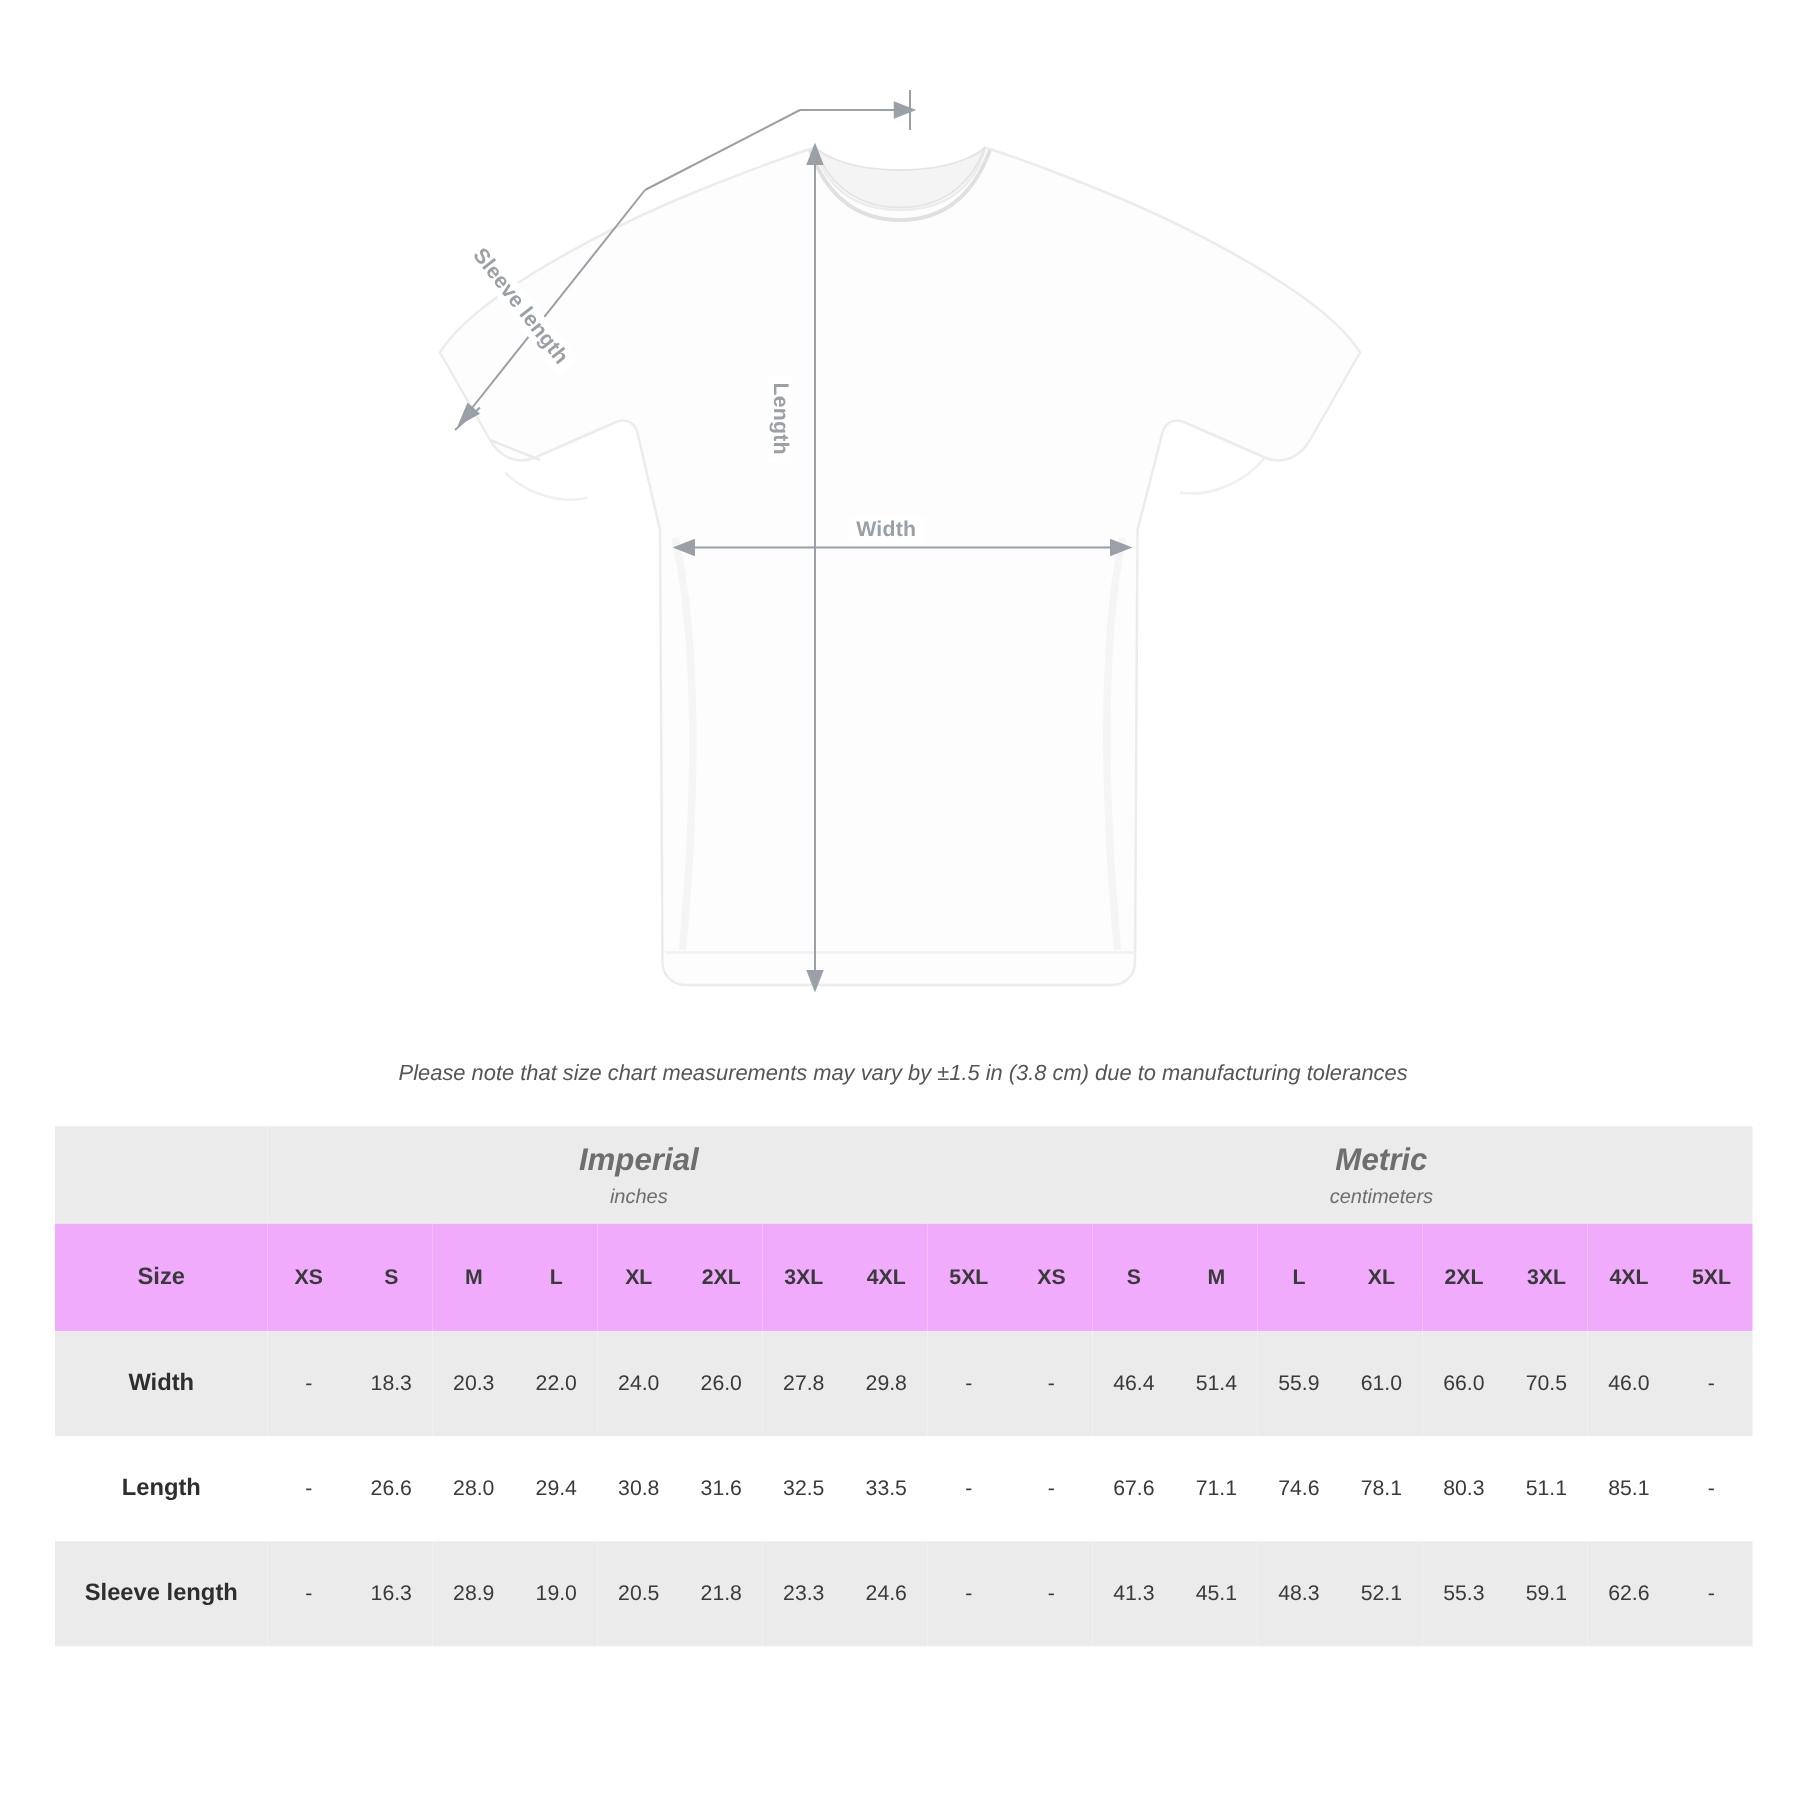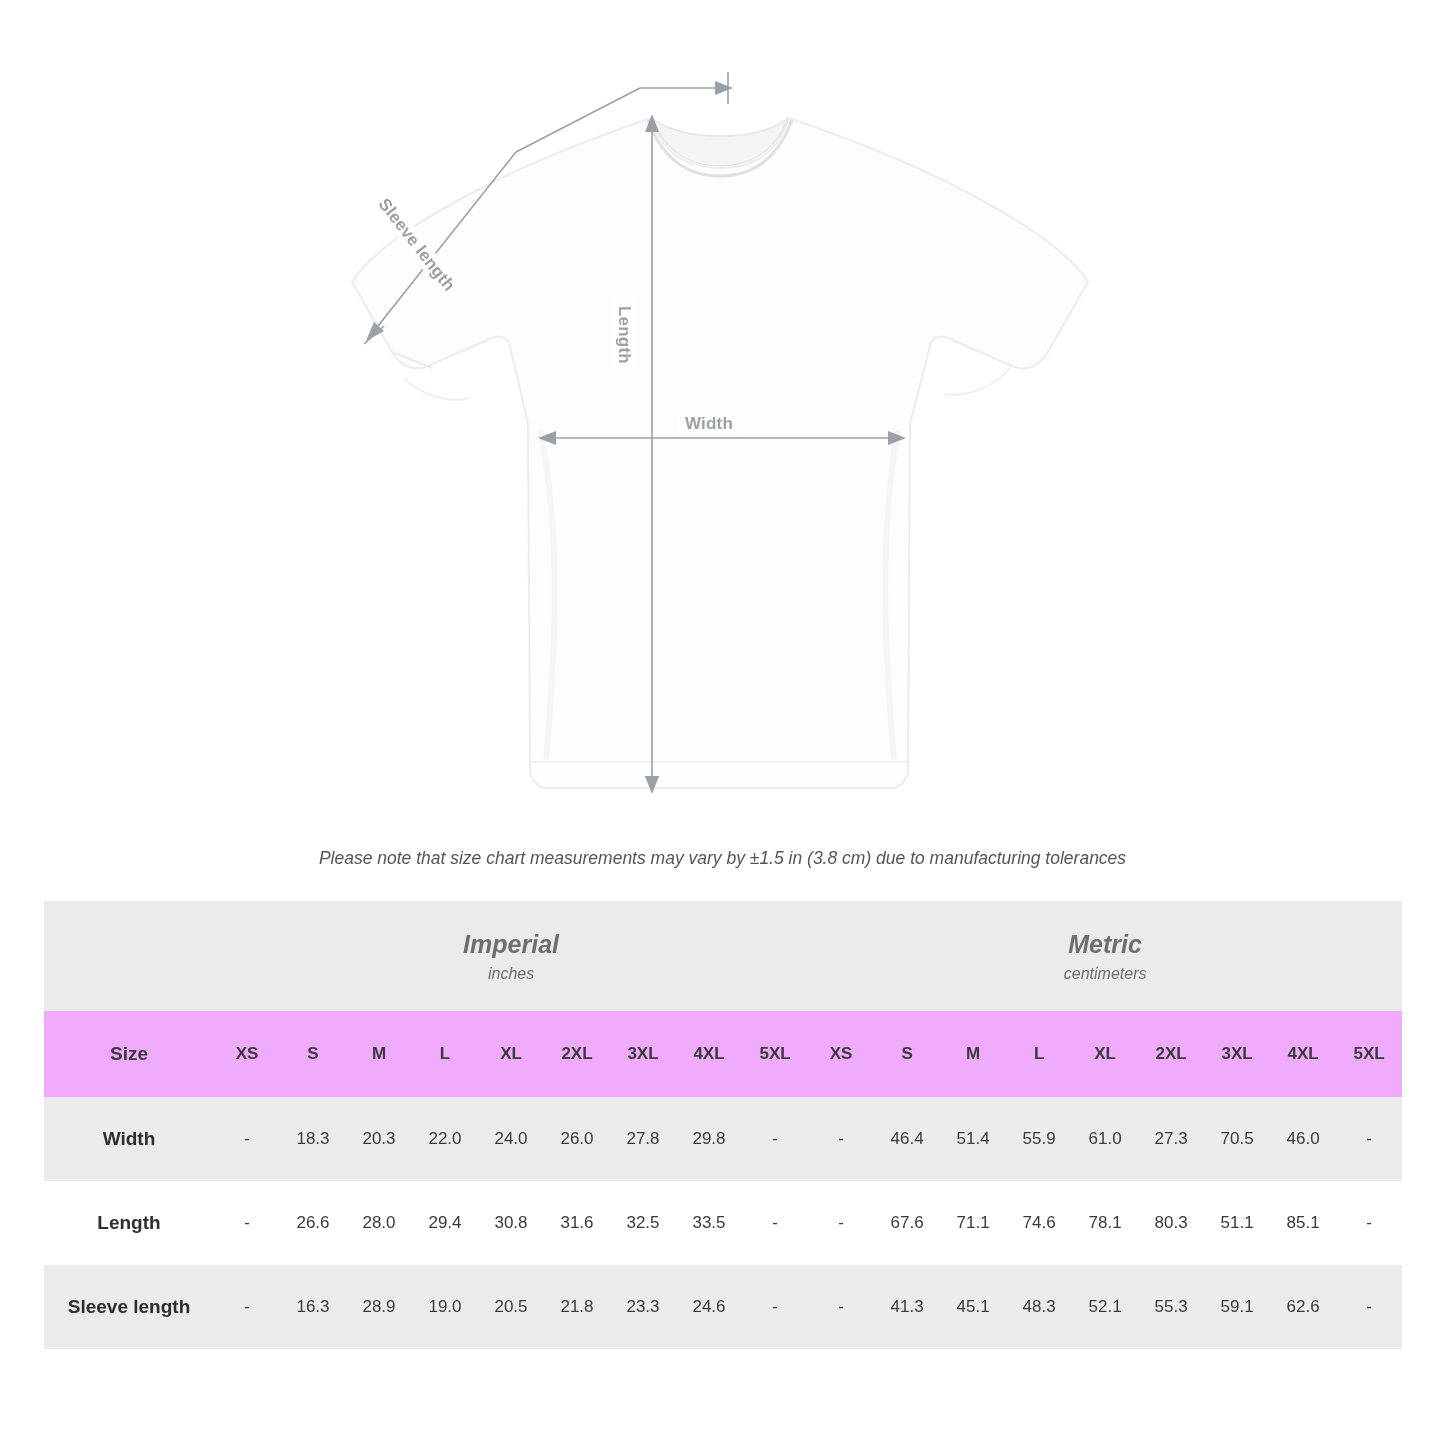--- a/index.html
+++ b/index.html
@@ -98,21 +98,21 @@
     text-align: center;
     vertical-align: middle;
     font-size: 17px;
     color: #3a3a3a;
     border: none;
   }
 
   
   .unit-row td {
     background: #ebebeb;
-    height: 110px;
+    height: 78px;
     padding: 0;
   }
   .unit-name {
     font-size: 25px;
     font-style: italic;
     font-weight: bold;
     color: #6e6e6e;
     line-height: 1.2;
   }
   .unit-sub {
@@ -299,21 +299,21 @@
           <td>24.0</td>
           <td>26.0</td>
           <td>27.8</td>
           <td>29.8</td>
           <td>-</td>
           <td>-</td>
           <td>46.4</td>
           <td>51.4</td>
           <td>55.9</td>
           <td>61.0</td>
-          <td>27.3</td>
+          <td>66.0</td>
           <td>70.5</td>
           <td>46.0</td>
           <td>-</td>
         </tr>
 
         <tr class="data-row plain">
           <td class="rowlabel">Length</td>
           <td>-</td>
           <td>26.6</td>
           <td>28.0</td>

